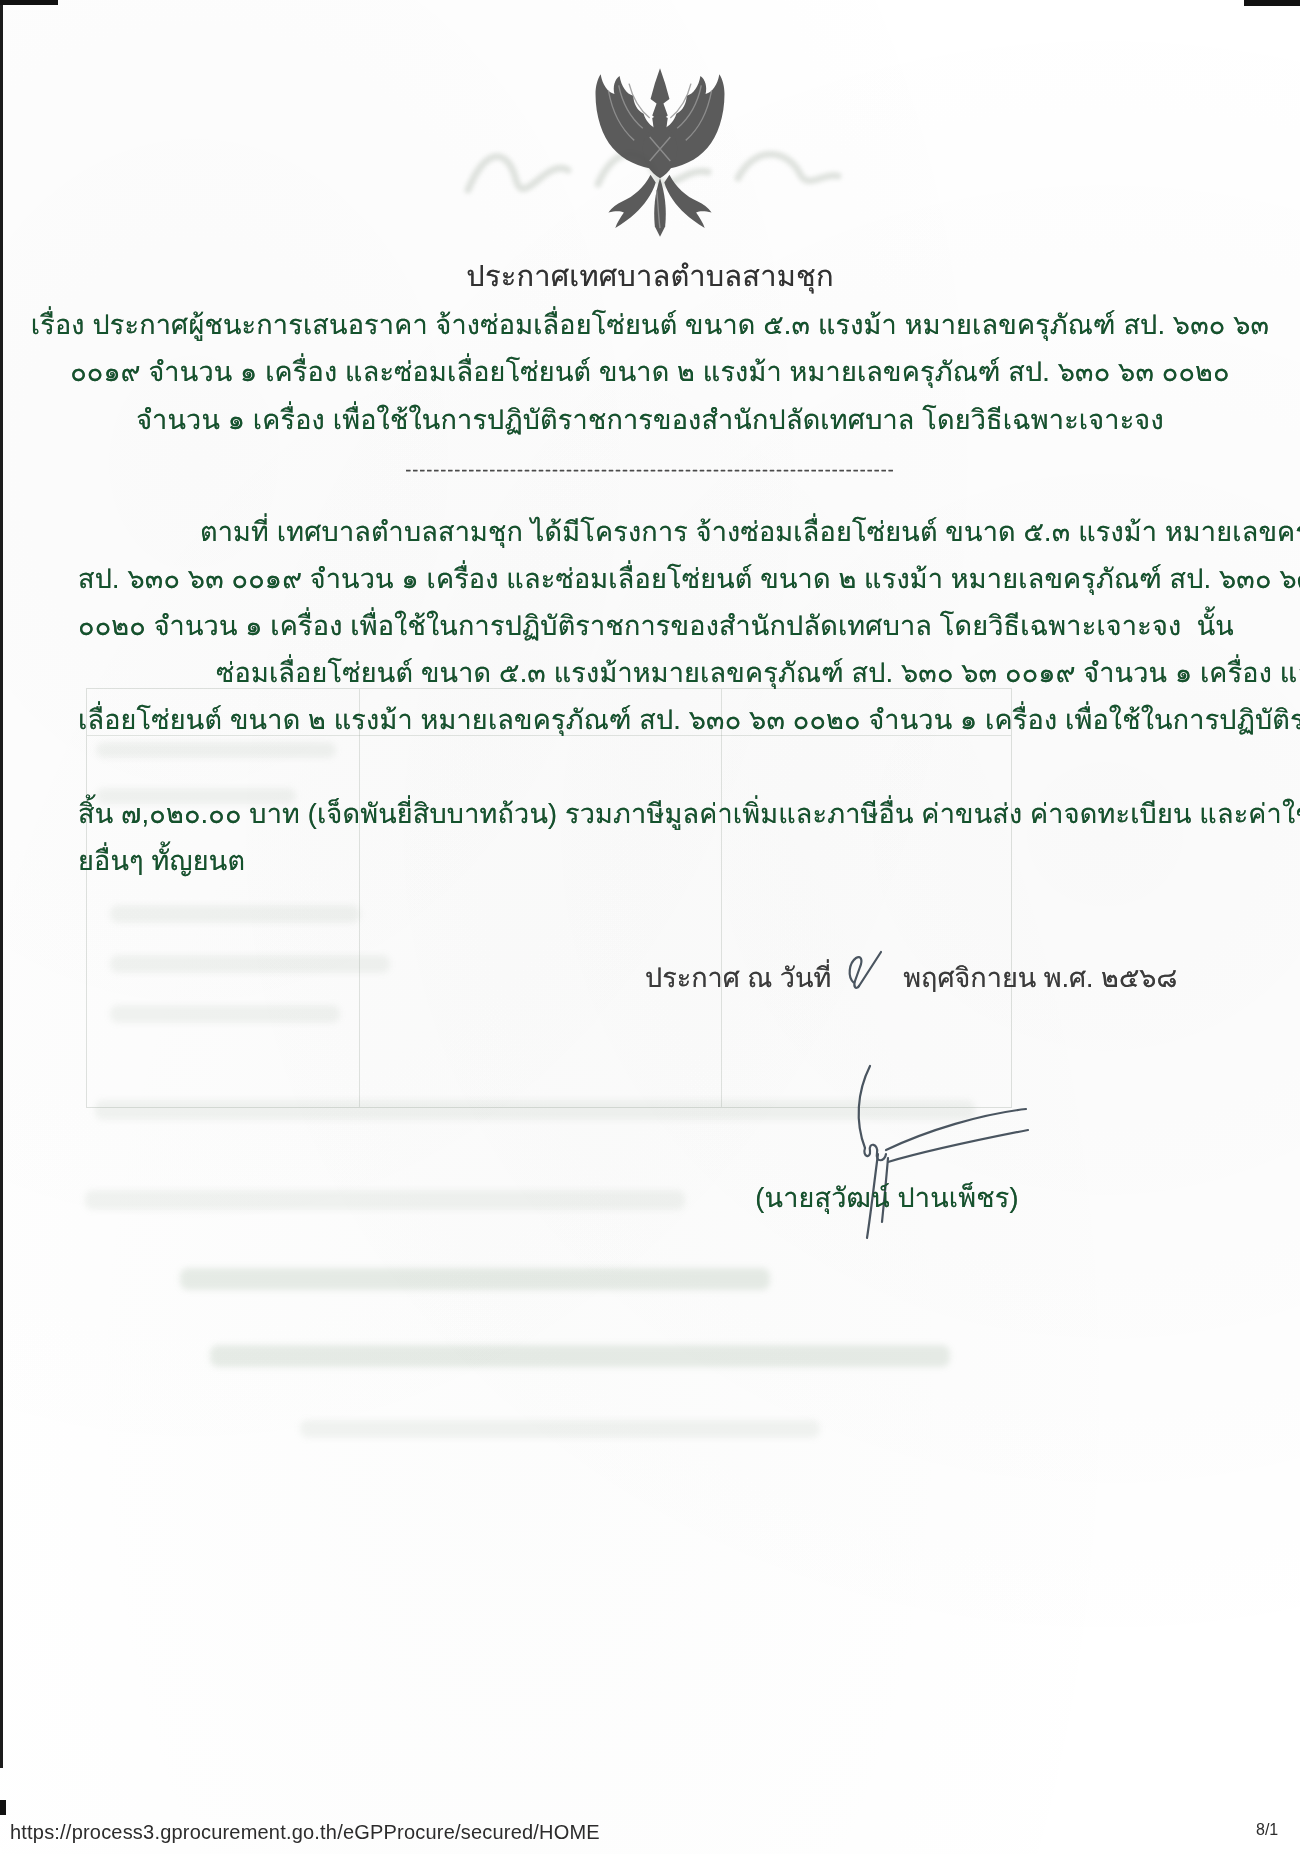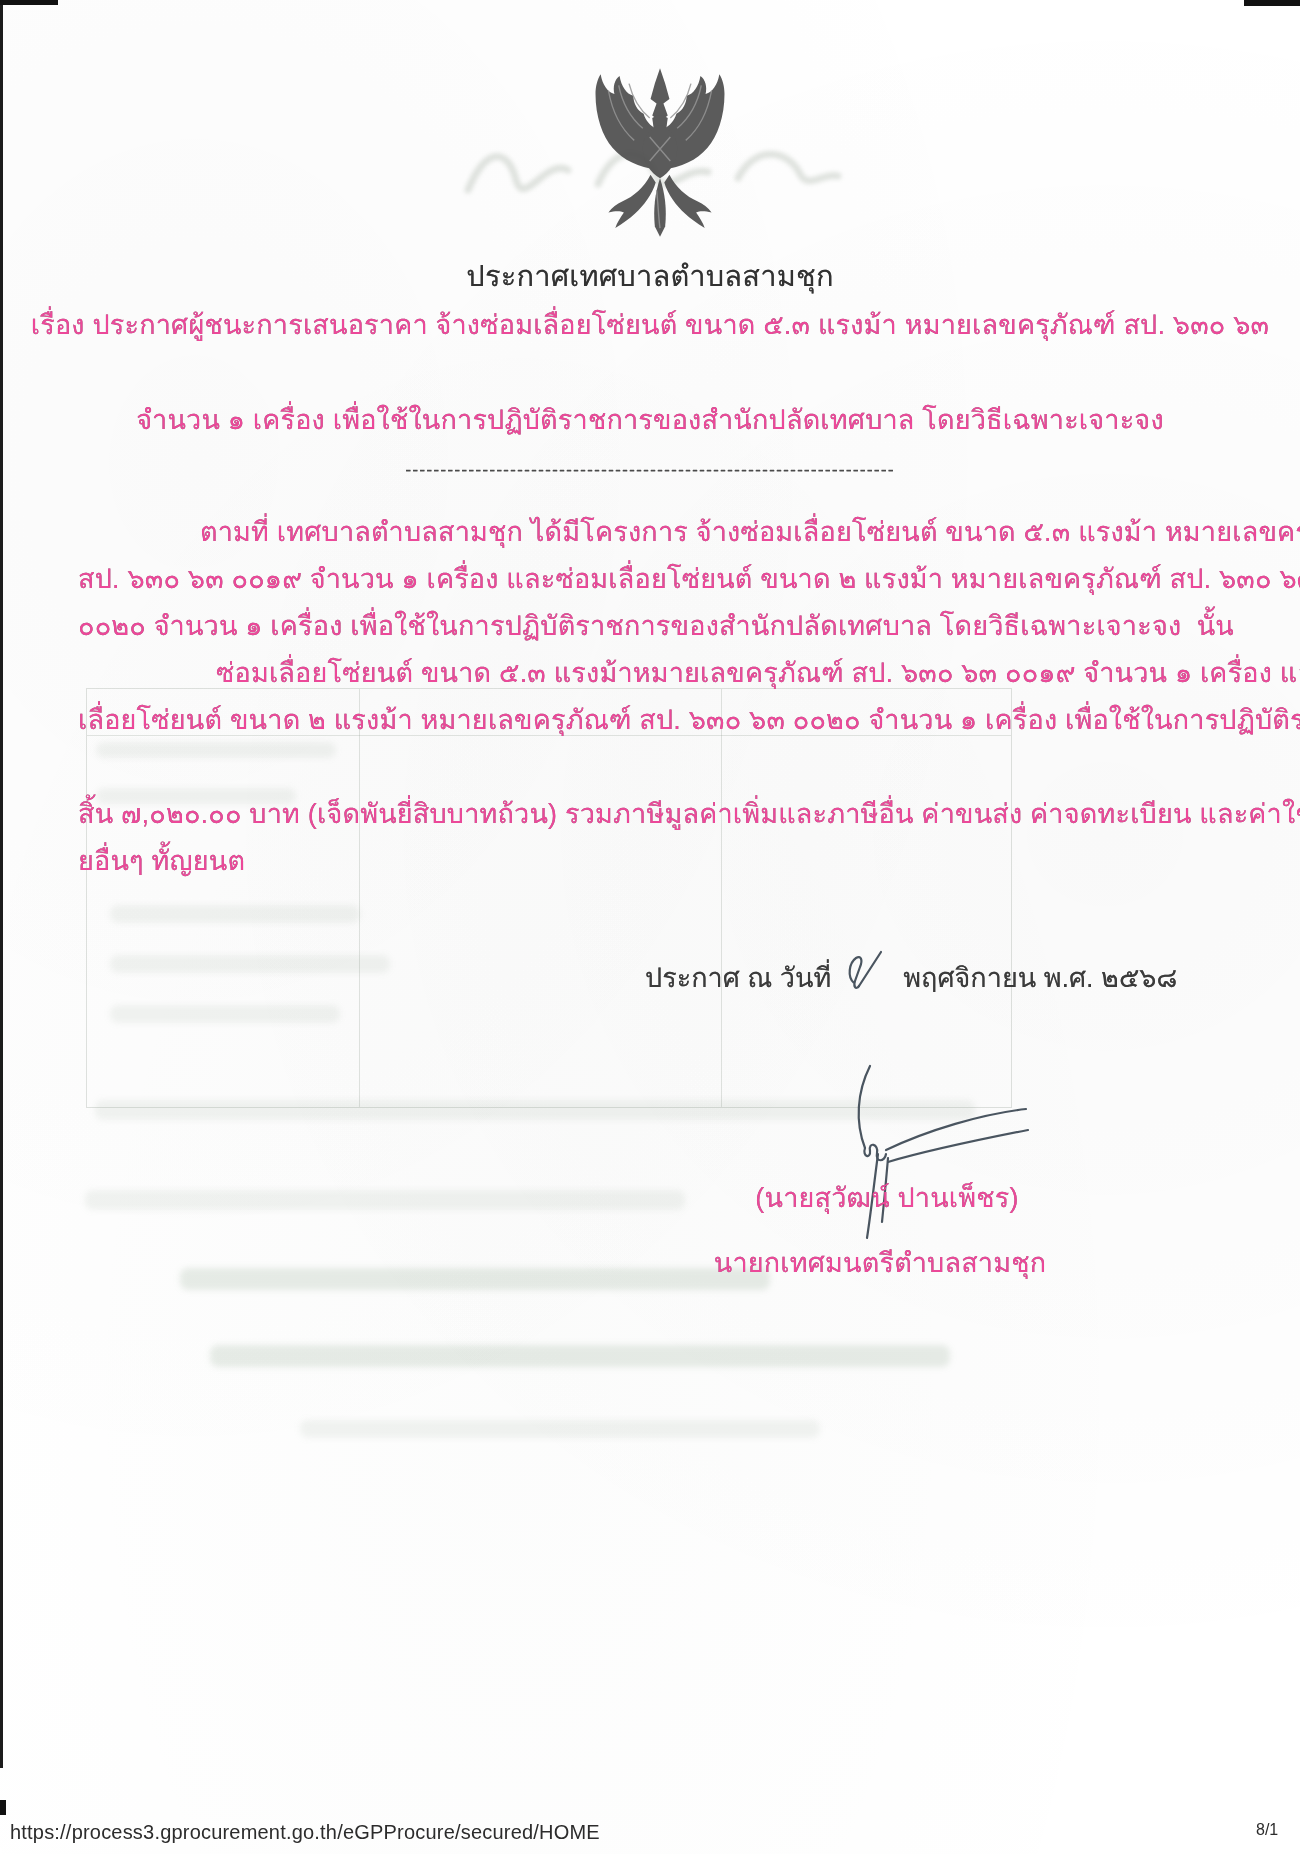--- a/index.html
+++ b/index.html
@@ -9,21 +9,21 @@
   }
   
   .page::before{
     content:"";position:absolute;inset:0;pointer-events:none;
     background:
       radial-gradient(ellipse at 15% 25%, rgba(0,0,0,0.018), transparent 55%),
       radial-gradient(ellipse at 85% 45%, rgba(0,0,0,0.022), transparent 60%),
       radial-gradient(ellipse at 40% 75%, rgba(60,80,60,0.015), transparent 60%);
   }
   .line{
-    position:absolute;white-space:pre;font-size:27px;line-height:40px;color:#ec4899;
+    position:absolute;white-space:pre;font-size:27px;line-height:40px;color:#14532d;
     letter-spacing:.2px;text-shadow:0 0 .6px rgba(70,70,70,.75);
   }
   .centered{left:0;width:1300px;text-align:center;}
   .body-line{left:78px;width:1160px;}
   .indent-1{padding-left:122px;}
   .indent-2{padding-left:138px;}
   .doc-title{top:256px;font-size:29px;color:#323232;}
   .sep{top:450px;font-size:18px;letter-spacing:1px;color:#4a4a4a;}
   .date-row{position:absolute;left:645px;top:956px;display:flex;align-items:center;gap:8px;}
   .date-row .line-inline{position:static;white-space:pre;font-size:27px;color:#3b3b3b;text-shadow:0 0 .6px rgba(70,70,70,.75);}
@@ -110,20 +110,21 @@
       <path d="M160,30 C156,52 146,74 130,88"></path>
       <path d="M148,24 C144,44 134,62 120,74"></path>
       <path d="M136,22 C132,38 124,52 112,62"></path>
       <path d="M88,84 L112,112 M112,84 L88,112"></path>
       <path d="M96,146 C98,162 98,176 100,190"></path>
     </g>
   </svg>
 
   <div class="line centered doc-title">ประกาศเทศบาลตำบลสามชุก</div>
   <div class="line centered" style="top:305px;">เรื่อง ประกาศผู้ชนะการเสนอราคา จ้างซ่อมเลื่อยโซ่ยนต์ ขนาด ๕.๓ แรงม้า หมายเลขครุภัณฑ์ สป. ๖๓๐ ๖๓</div>
+  <div class="line centered" style="top:352px;">๐๐๑๙ จำนวน ๑ เครื่อง และซ่อมเลื่อยโซ่ยนต์ ขนาด ๒ แรงม้า หมายเลขครุภัณฑ์ สป. ๖๓๐ ๖๓ ๐๐๒๐</div>
   <div class="line centered" style="top:400px;">จำนวน ๑ เครื่อง เพื่อใช้ในการปฏิบัติราชการของสำนักปลัดเทศบาล โดยวิธีเฉพาะเจาะจง</div>
   <div class="line centered sep">----------------------------------------------------------------------</div>
 
   <div class="line body-line indent-1" style="top:512px;">ตามที่ เทศบาลตำบลสามชุก ได้มีโครงการ จ้างซ่อมเลื่อยโซ่ยนต์ ขนาด ๕.๓ แรงม้า หมายเลขครุภัณฑ์</div>
   <div class="line body-line" style="top:559px;">สป. ๖๓๐ ๖๓ ๐๐๑๙ จำนวน ๑ เครื่อง และซ่อมเลื่อยโซ่ยนต์ ขนาด ๒ แรงม้า หมายเลขครุภัณฑ์ สป. ๖๓๐ ๖๓</div>
   <div class="line body-line" style="top:606px;">๐๐๒๐ จำนวน ๑ เครื่อง เพื่อใช้ในการปฏิบัติราชการของสำนักปลัดเทศบาล โดยวิธีเฉพาะเจาะจง  นั้น</div>
 
   <div class="line body-line indent-2" style="top:653px;">ซ่อมเลื่อยโซ่ยนต์ ขนาด ๕.๓ แรงม้าหมายเลขครุภัณฑ์ สป. ๖๓๐ ๖๓ ๐๐๑๙ จำนวน ๑ เครื่อง และซ่อม</div>
   <div class="line body-line" style="top:700px;">เลื่อยโซ่ยนต์ ขนาด ๒ แรงม้า หมายเลขครุภัณฑ์ สป. ๖๓๐ ๖๓ ๐๐๒๐ จำนวน ๑ เครื่อง เพื่อใช้ในการปฏิบัติราชการ</div>
   <div class="line body-line" style="top:794px;">สิ้น ๗,๐๒๐.๐๐ บาท (เจ็ดพันยี่สิบบาทถ้วน) รวมภาษีมูลค่าเพิ่มและภาษีอื่น ค่าขนส่ง ค่าจดทะเบียน และค่าใช้จ่า</div>
@@ -145,18 +146,17 @@
       <path d="M40,14 C27,40 25,70 35,96"></path>
       <path d="M35,96 c-3,9 6,11 5,3 c-2,-10 9,-7 7,2 c-2,10 8,9 9,1"></path>
       <path d="M56,98 C98,78 152,62 196,57"></path>
       <path d="M58,110 C102,97 152,87 198,78"></path>
       <path d="M48,102 C44,132 41,160 37,186"></path>
       <path d="M58,106 C56,130 54,150 52,170"></path>
     </g>
   </svg>
 
   <div class="line sig-name">(นายสุวัฒน์ ปานเพ็ชร)</div>
-  <div class="line sig-title">นายกเทศมนตรีตำบลสามชุก</div>
 
   <div class="footer-url">https://process3.gprocurement.go.th/eGPProcure/secured/HOME</div>
   <div class="footer-page">8/1</div>
 
 </div>
 
 </body></html>

